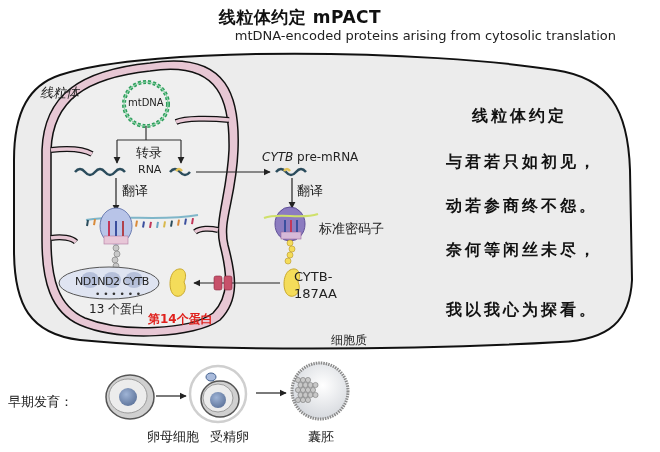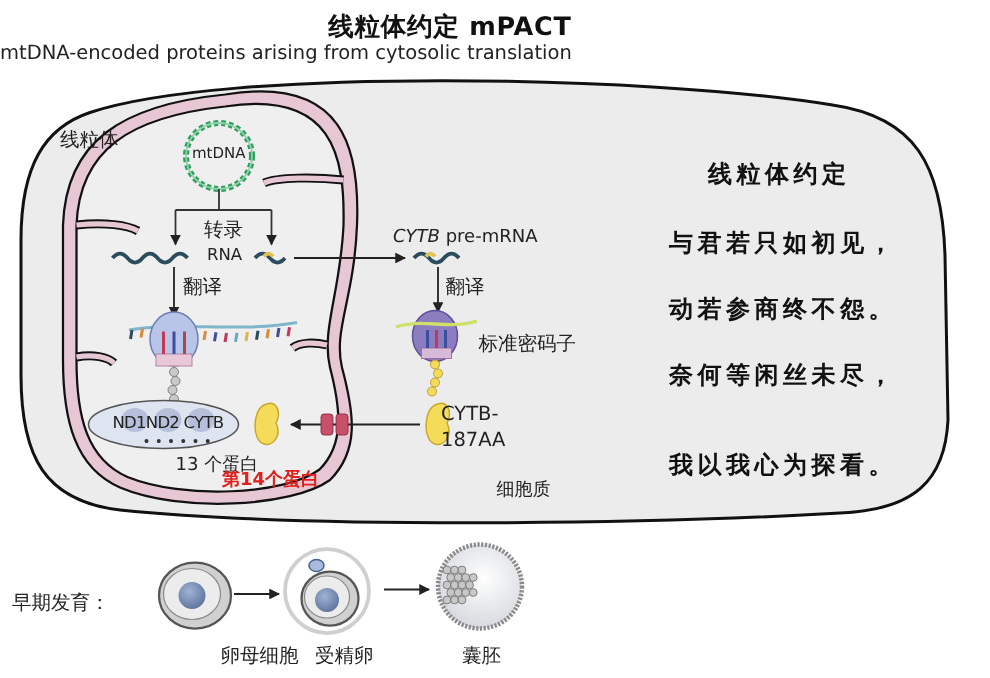--- a/index.html
+++ b/index.html
@@ -1,20 +1,20 @@
 <!DOCTYPE html>
 <html><head>
   <meta charset="utf-8">
   <style>
     html, body { margin: 0; padding: 0; background: #ffffff; }
     body { width: 660px; height: 452px; position: relative; overflow: hidden;
            font-family: "DejaVu Sans", "Liberation Sans", sans-serif; color: #111; }
     .abs { position: absolute; }
     #title { left: 0; width: 600px; top: 6px; text-align: center; font-size: 17px; font-weight: bold; letter-spacing: 0.5px; }
-    #subtitle { left: 0; width: 600px; top: 28px; text-align: left; font-size: 13px; color: #222; }
+    #subtitle { left: 16px; width: 600px; top: 28px; text-align: right; font-size: 13px; color: #222; }
     svg#diagram { position: absolute; left: 0; top: 0; }
     .lbl { position: absolute; font-size: 12px; color: #222; white-space: nowrap; }
     .lbl-lg { font-size: 13px; }
     .red { color: #e0201c; font-weight: bold; }
     .poem { position: absolute; left: 446px; font-size: 16px; font-weight: bold; letter-spacing: 3px;
             font-family: "DejaVu Serif", "Liberation Serif", serif; white-space: nowrap; color:#111; }
   </style>
 </head>
 <body>
 
@@ -171,40 +171,40 @@
         <circle cx="305.5" cy="395" r="2.6"></circle>
         <circle cx="310.5" cy="395" r="2.6"></circle>
         <circle cx="315.5" cy="395" r="2.6"></circle>
         <circle cx="298" cy="400" r="2.6"></circle>
         <circle cx="303" cy="400" r="2.6"></circle>
         <circle cx="308" cy="400" r="2.6"></circle>
       </g>
   </g>
 </svg>
 
-<div class="lbl lbl-lg" style="left:40px; top:84px;">线粒体</div>
+<div class="lbl lbl-lg" style="left:40px; top:84px;font-style:italic;">线粒体</div>
 <div class="lbl" style="left:128px; top:97px; font-size:10px;">mtDNA</div>
 <div class="lbl lbl-lg" style="left:136px; top:144px;">转录</div>
 <div class="lbl" style="left:138px; top:163px; font-size:11px;">RNA</div>
 <div class="lbl lbl-lg" style="left:122px; top:182px;">翻译</div>
 <div class="lbl" style="left:75px; top:275px; font-size:11px; letter-spacing:-0.5px;">
   <span>ND1</span><span>ND2</span>&nbsp;<span>CYTB</span>
 </div>
-<div class="lbl" style="left:89px; top:301px;margin-left:28px;">13 个蛋白</div>
+<div class="lbl" style="left:89px; top:301px;">13 个蛋白</div>
 <div class="lbl red" style="left:148px; top:311px;">第14个蛋白</div>
 <div class="lbl" style="left:262px; top:150px;">
   <i>CYTB</i>&nbsp;<span>pre-mRNA</span>
 </div>
 <div class="lbl lbl-lg" style="left:297px; top:182px;">翻译</div>
 <div class="lbl lbl-lg" style="left:319px; top:220px;">标准密码子</div>
 <div class="lbl lbl-lg" style="left:294px; top:268px; line-height:17px;">
   <span>CYTB-</span><br>
   <span>187AA</span>
 </div>
-<div class="lbl" style="left:331px; top:318px;font-family:Liberation Mono, monospace;">细胞质</div>
+<div class="lbl" style="left:331px; top:332px;font-family:Liberation Mono, monospace;">细胞质</div>
 
 <div class="poem" style="left:472px; top:106px;">线粒体约定</div>
 <div class="poem" style="top:152px;">与君若只如初见，</div>
 <div class="poem" style="top:196px;">动若参商终不怨。</div>
 <div class="poem" style="top:240px;">奈何等闲丝未尽，</div>
 <div class="poem" style="top:284px;margin-top:16px;">我以我心为探看。</div>
 
 <div class="lbl lbl-lg" style="left:8px; top:393px;">早期发育：</div>
 <div class="lbl lbl-lg" style="left:106px; top:428px;margin-left:41px;">卵母细胞</div>
 <div class="lbl lbl-lg" style="left:210px; top:428px;">受精卵</div>

